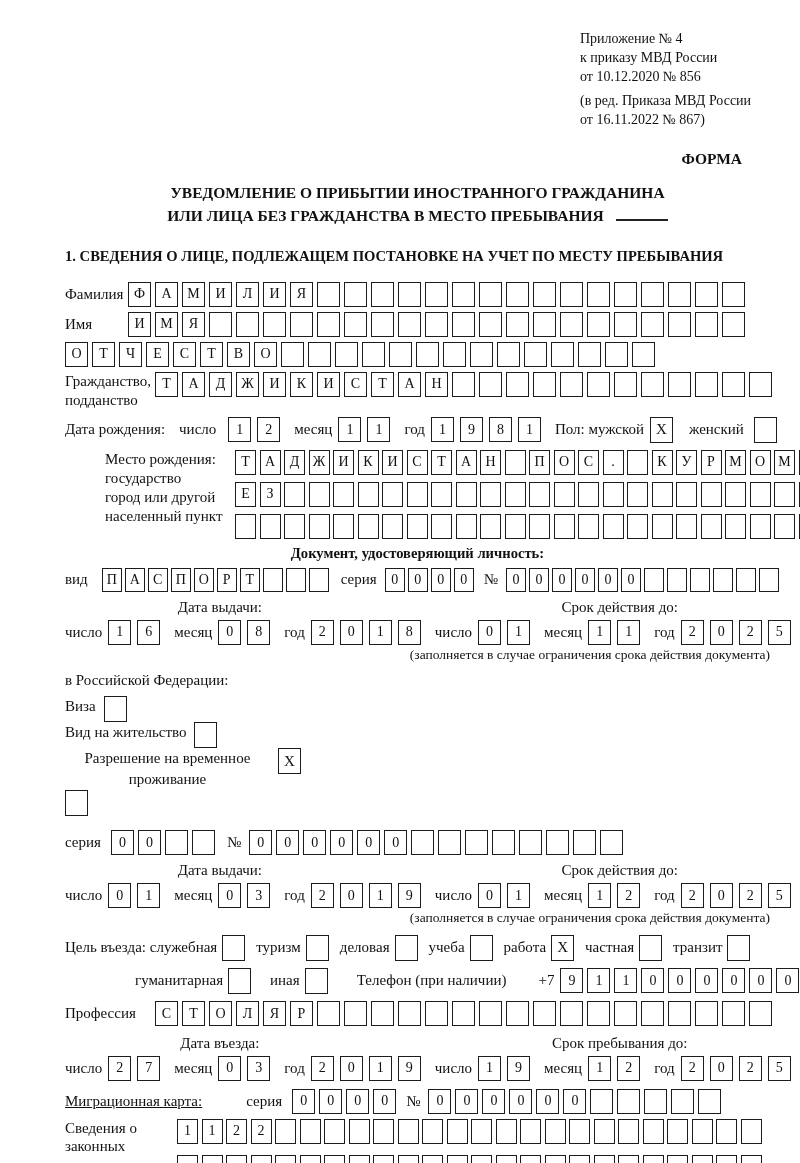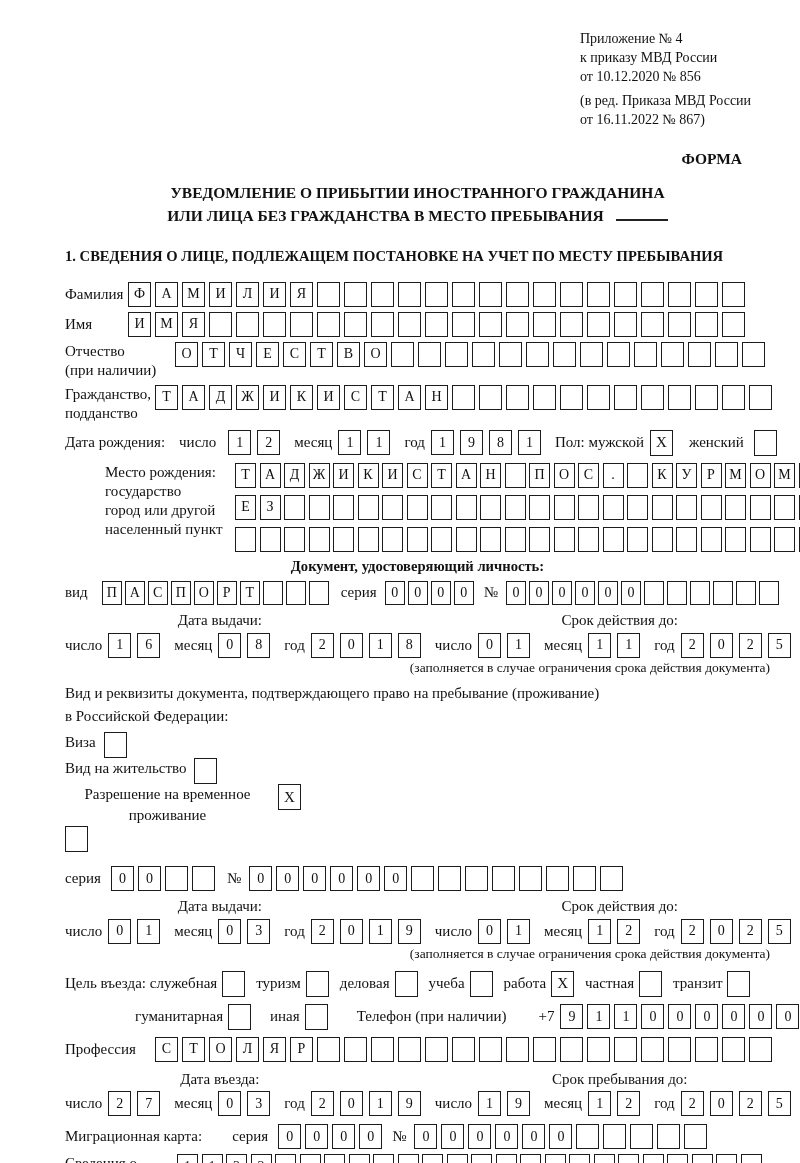--- a/index.html
+++ b/index.html
@@ -140,24 +140,20 @@
         <span class="cell"></span>
         <span class="cell"></span>
         <span class="cell"></span>
         <span class="cell"></span>
         <span class="cell"></span>
         <span class="cell"></span>
       </span>
   </div>
 
   <div class="row top">
-    <span class="lblcol w110 mlabel">
-      <div>Отчество</div>
-      <div>(при наличии)</div>
-    </span>
     <span class="cells">
         <span class="cell">О</span>
         <span class="cell">Т</span>
         <span class="cell">Ч</span>
         <span class="cell">Е</span>
         <span class="cell">С</span>
         <span class="cell">Т</span>
         <span class="cell">В</span>
         <span class="cell">О</span>
         <span class="cell"></span>
@@ -404,21 +400,20 @@
             <span class="cell">2</span>
             <span class="cell">0</span>
             <span class="cell">2</span>
             <span class="cell">5</span>
           </span>
       </div>
     </div>
   </div>
   <div class="note">(заполняется в случае ограничения срока действия документа)</div>
 
-  <div class="intro">Вид и реквизиты документа, подтверждающего право на пребывание (проживание)</div>
   <div class="intro">в Российской Федерации:</div>
 
   <div class="opts">
     <div class="opt">
       <span class="olabel">Виза</span>
       <span class="cb"></span>
     </div>
     <div class="opt">
       <span class="olabel">Вид на жительство</span>
       <span class="cb"></span>
@@ -614,21 +609,21 @@
             <span class="cell">2</span>
             <span class="cell">0</span>
             <span class="cell">2</span>
             <span class="cell">5</span>
           </span>
       </div>
     </div>
   </div>
 
   <div class="row" style="margin-top:8px;">
-    <span style="margin-right:30px;">Миграционная карта:</span>
+    <span style="margin-right:44px;text-decoration:underline;">Миграционная карта:</span>
     <span style="margin-right:10px;">серия</span>
     <span class="cells">
         <span class="cell">0</span>
         <span class="cell">0</span>
         <span class="cell">0</span>
         <span class="cell">0</span>
       </span>
     <span style="margin:0 8px 0 10px;">№</span>
     <span class="cells">
         <span class="cell">0</span>

